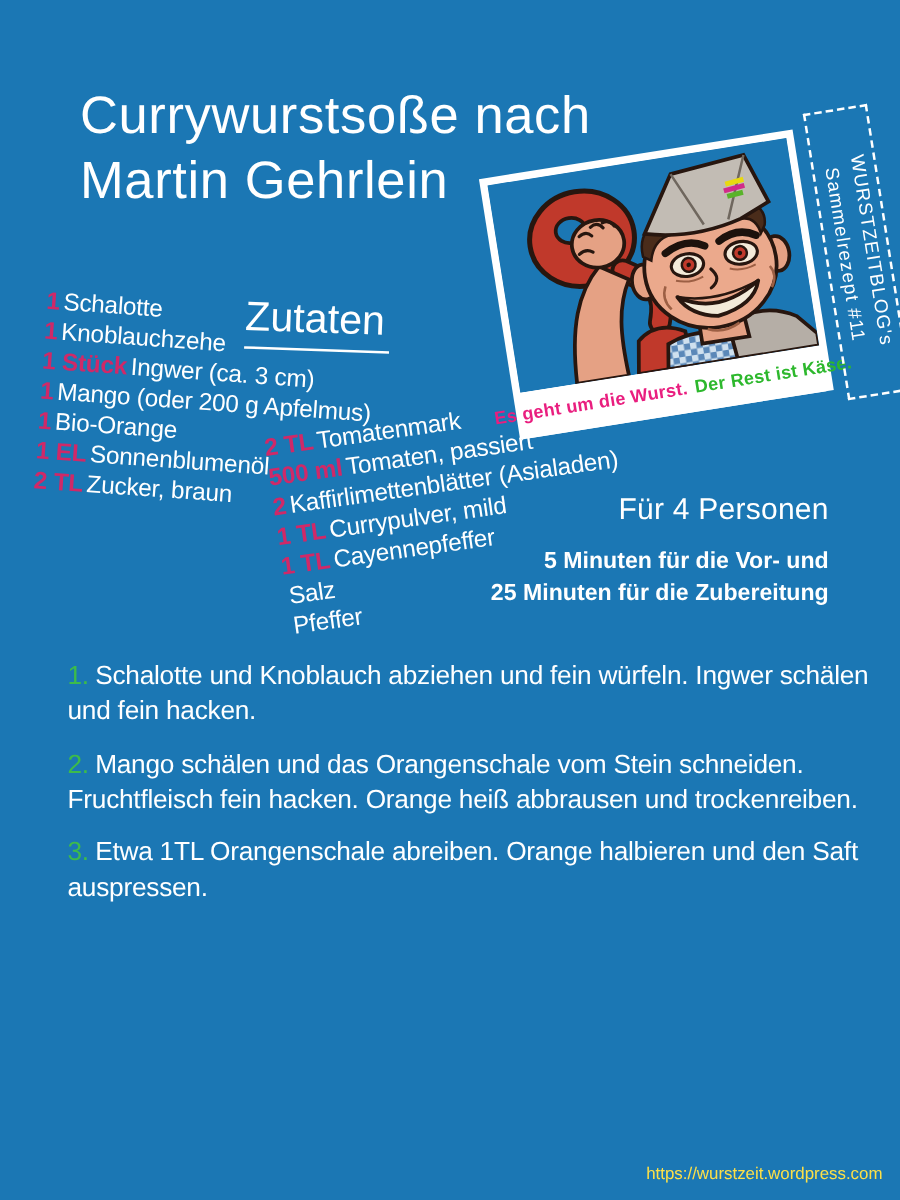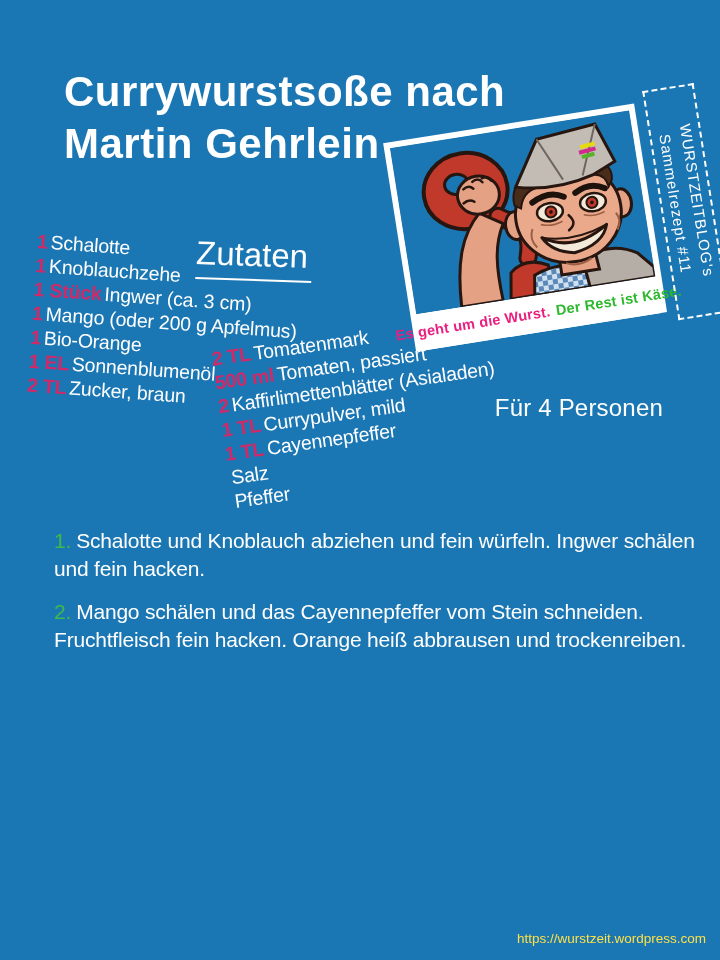--- a/index.html
+++ b/index.html
@@ -7,21 +7,21 @@
     width:720px;height:960px;
     background:#1b77b4;
     font-family:"Liberation Sans",sans-serif;
     color:#ffffff;
     position:relative;
     overflow:hidden;
   }
   
   .title{
     position:absolute;left:64px;top:38px;width:560px;
-    font-size:42px;line-height:1.24;font-weight:700;
+    font-size:42px;line-height:1.24;font-weight:400;
     letter-spacing:.5px;white-space:pre-line;
   }
   
   .polaroid-group{
     position:absolute;left:398px;top:102px;width:320px;height:250px;
     transform:rotate(-9deg);transform-origin:40% 50%;
     display:flex;align-items:center;
   }
   .photo{
     width:254px;background:#ffffff;padding:6px 6px 0 6px;
@@ -212,29 +212,34 @@
       <span class="qty"></span><span>Salz</span>
     </div>
 
     <div class="ing-row">
       <span class="qty"></span><span>Pfeffer</span>
     </div>
   </div>
 
 <div class="serving">
   <div class="persons">Für 4 Personen</div>
+  <div class="times">5 Minuten für die Vor- und
+25 Minuten für die Zubereitung</div>
 </div>
 
 <div class="steps">
 
     <p class="step">
       <span class="step-num">1.</span><span>Schalotte und Knoblauch abziehen und fein würfeln. Ingwer schälen und fein hacken.</span>
     </p>
 
     <p class="step">
-      <span class="step-num">2.</span><span>Mango schälen und das Cayennepfeffer vom Stein schneiden. Fruchtfleisch fein hacken. Orange heiß abbrausen und trockenreiben.</span>
+      <span class="step-num">2.</span><span>Mango schälen und das Orangenschale vom Stein schneiden. Fruchtfleisch fein hacken. Orange heiß abbrausen und trockenreiben.</span>
     </p>
 
+    <p class="step">
+      <span class="step-num">3.</span><span>Etwa 1TL Orangenschale abreiben. Orange halbieren und den Saft auspressen.</span>
+    </p>
 
 
   </div>
 
 <a class="footer-url" href="#">https://wurstzeit.wordpress.com</a>
 
 </body></html>

